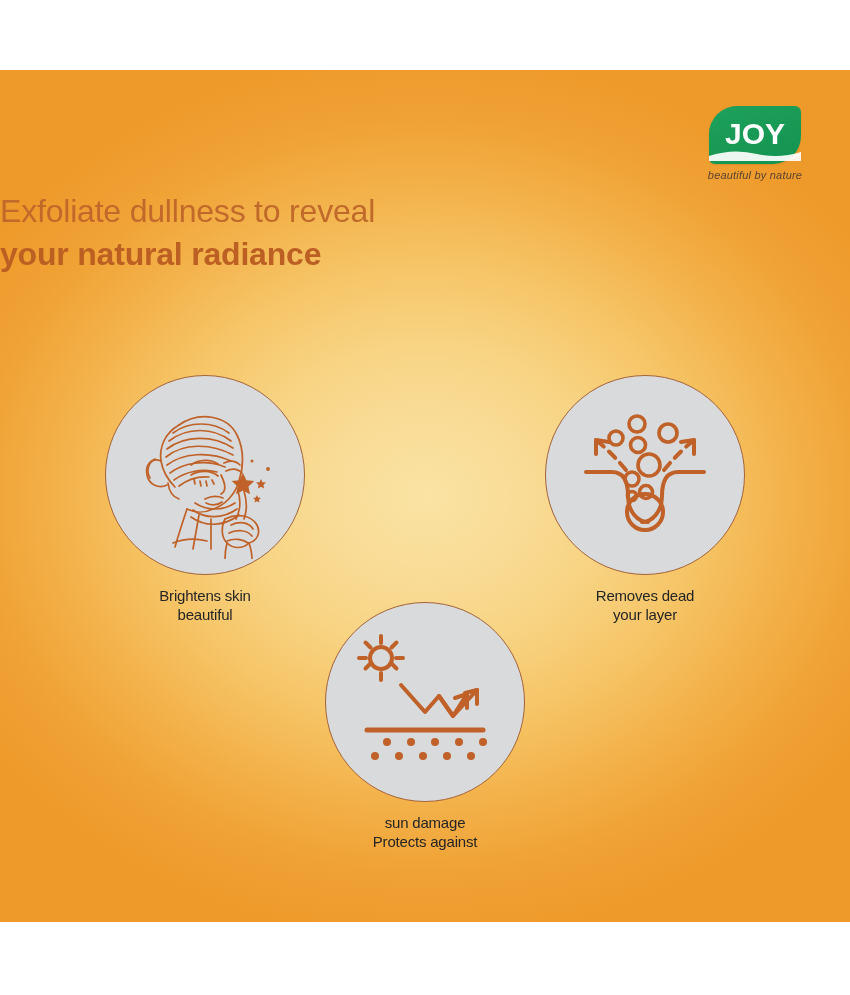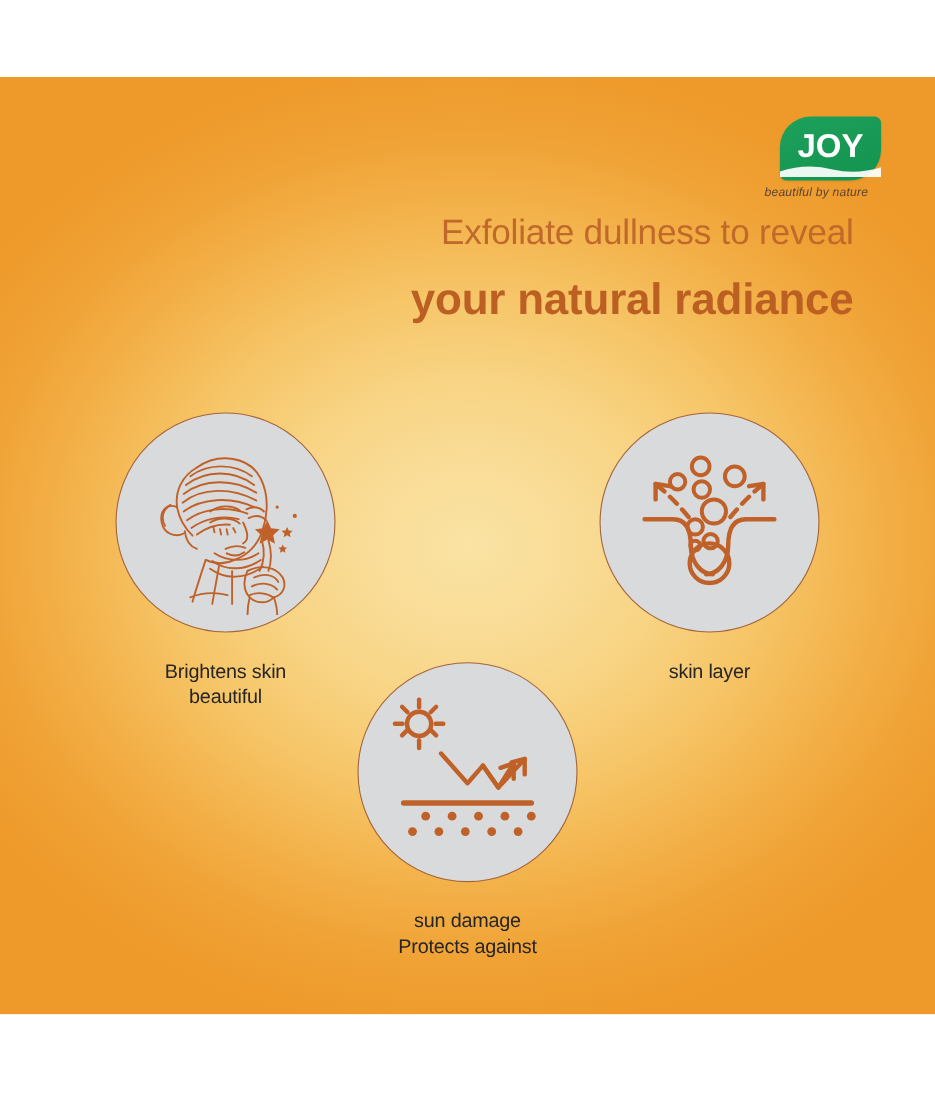--- a/index.html
+++ b/index.html
@@ -31,20 +31,21 @@
         #ee9a2b 100%);
     overflow: hidden;
   }
 
   
   #logo {
     position: absolute;
     right: 35px;
     top: 36px;
     width: 120px;
+    text-align: center;
   }
   #logo-leaf {
     position: relative;
     width: 92px;
     height: 58px;
     margin: 0 auto;
     background: #1a9e5a;
     background: linear-gradient(160deg, #1ea15c 0%, #12934f 100%);
     border-radius: 28px 6px 28px 6px;
     display: flex;
@@ -82,37 +83,37 @@
     font-family: "Liberation Sans", sans-serif;
     white-space: nowrap;
   }
 
   
   #headline {
     position: absolute;
     left: 0;
     top: 122px;
     width: 776px;
-    text-align: right;
+    text-align: left;
     line-height: 1.22;
   }
   .headline-line1 {
     display: block;
     font-size: 32px;
     font-weight: normal;
     color: #c0692b;
     letter-spacing: -0.2px;
   }
   .headline-line2 {
     display: block;
-    font-size: 40px;
+    font-size: 32px;
     font-weight: bold;
     color: #bc5f22;
     letter-spacing: -0.2px;
-    margin-top: 17px;
+    margin-top: 4px;
   }
 
   
   .feature {
     position: absolute;
     width: 260px;
     text-align: center;
   }
   .feature-circle {
     width: 200px;
@@ -121,22 +122,22 @@
     border-radius: 50%;
     background: #d9dadb;
     border: 1.4px solid #a5643a;
     display: flex;
     align-items: center;
     justify-content: center;
     box-sizing: border-box;
   }
   .feature-circle svg { display: block; }
   .feature-caption {
-    margin-top: 24px;
-    font-size: 18px;
+    margin-top: 12px;
+    font-size: 15px;
     color: #262525;
     line-height: 1.26;
     letter-spacing: -0.2px;
   }
   .feature-caption span { display: block; }
 
   #feature-brighten  { left: 75px;  top: 305px; }
   #feature-removes   { left: 515px; top: 305px; }
   #feature-protects  { left: 295px; top: 532px; }
 </style>
@@ -265,21 +266,22 @@
           <circle cx="68" cy="45" r="7.5"></circle>
           <circle cx="98" cy="33" r="9"></circle>
           <circle cx="79" cy="65" r="11"></circle>
           <circle cx="62" cy="79" r="7"></circle>
           <circle cx="76" cy="92" r="6.5"></circle>
           <circle cx="62" cy="96" r="4.5"></circle>
         </g>
       </svg>
     </div>
     <div class="feature-caption">
-      <span>skin layer</span>
+      <span>Removes dead</span>
+      <span>your layer</span>
     </div>
   </div>
 
   <div class="feature" id="feature-protects">
     <div class="feature-circle">
       <svg width="152" height="140" viewBox="0 0 152 140">
         <g fill="none" stroke="#bf6128" stroke-width="4" stroke-linecap="round" stroke-linejoin="round">
 
           <circle cx="32" cy="26" r="11"></circle>
 

